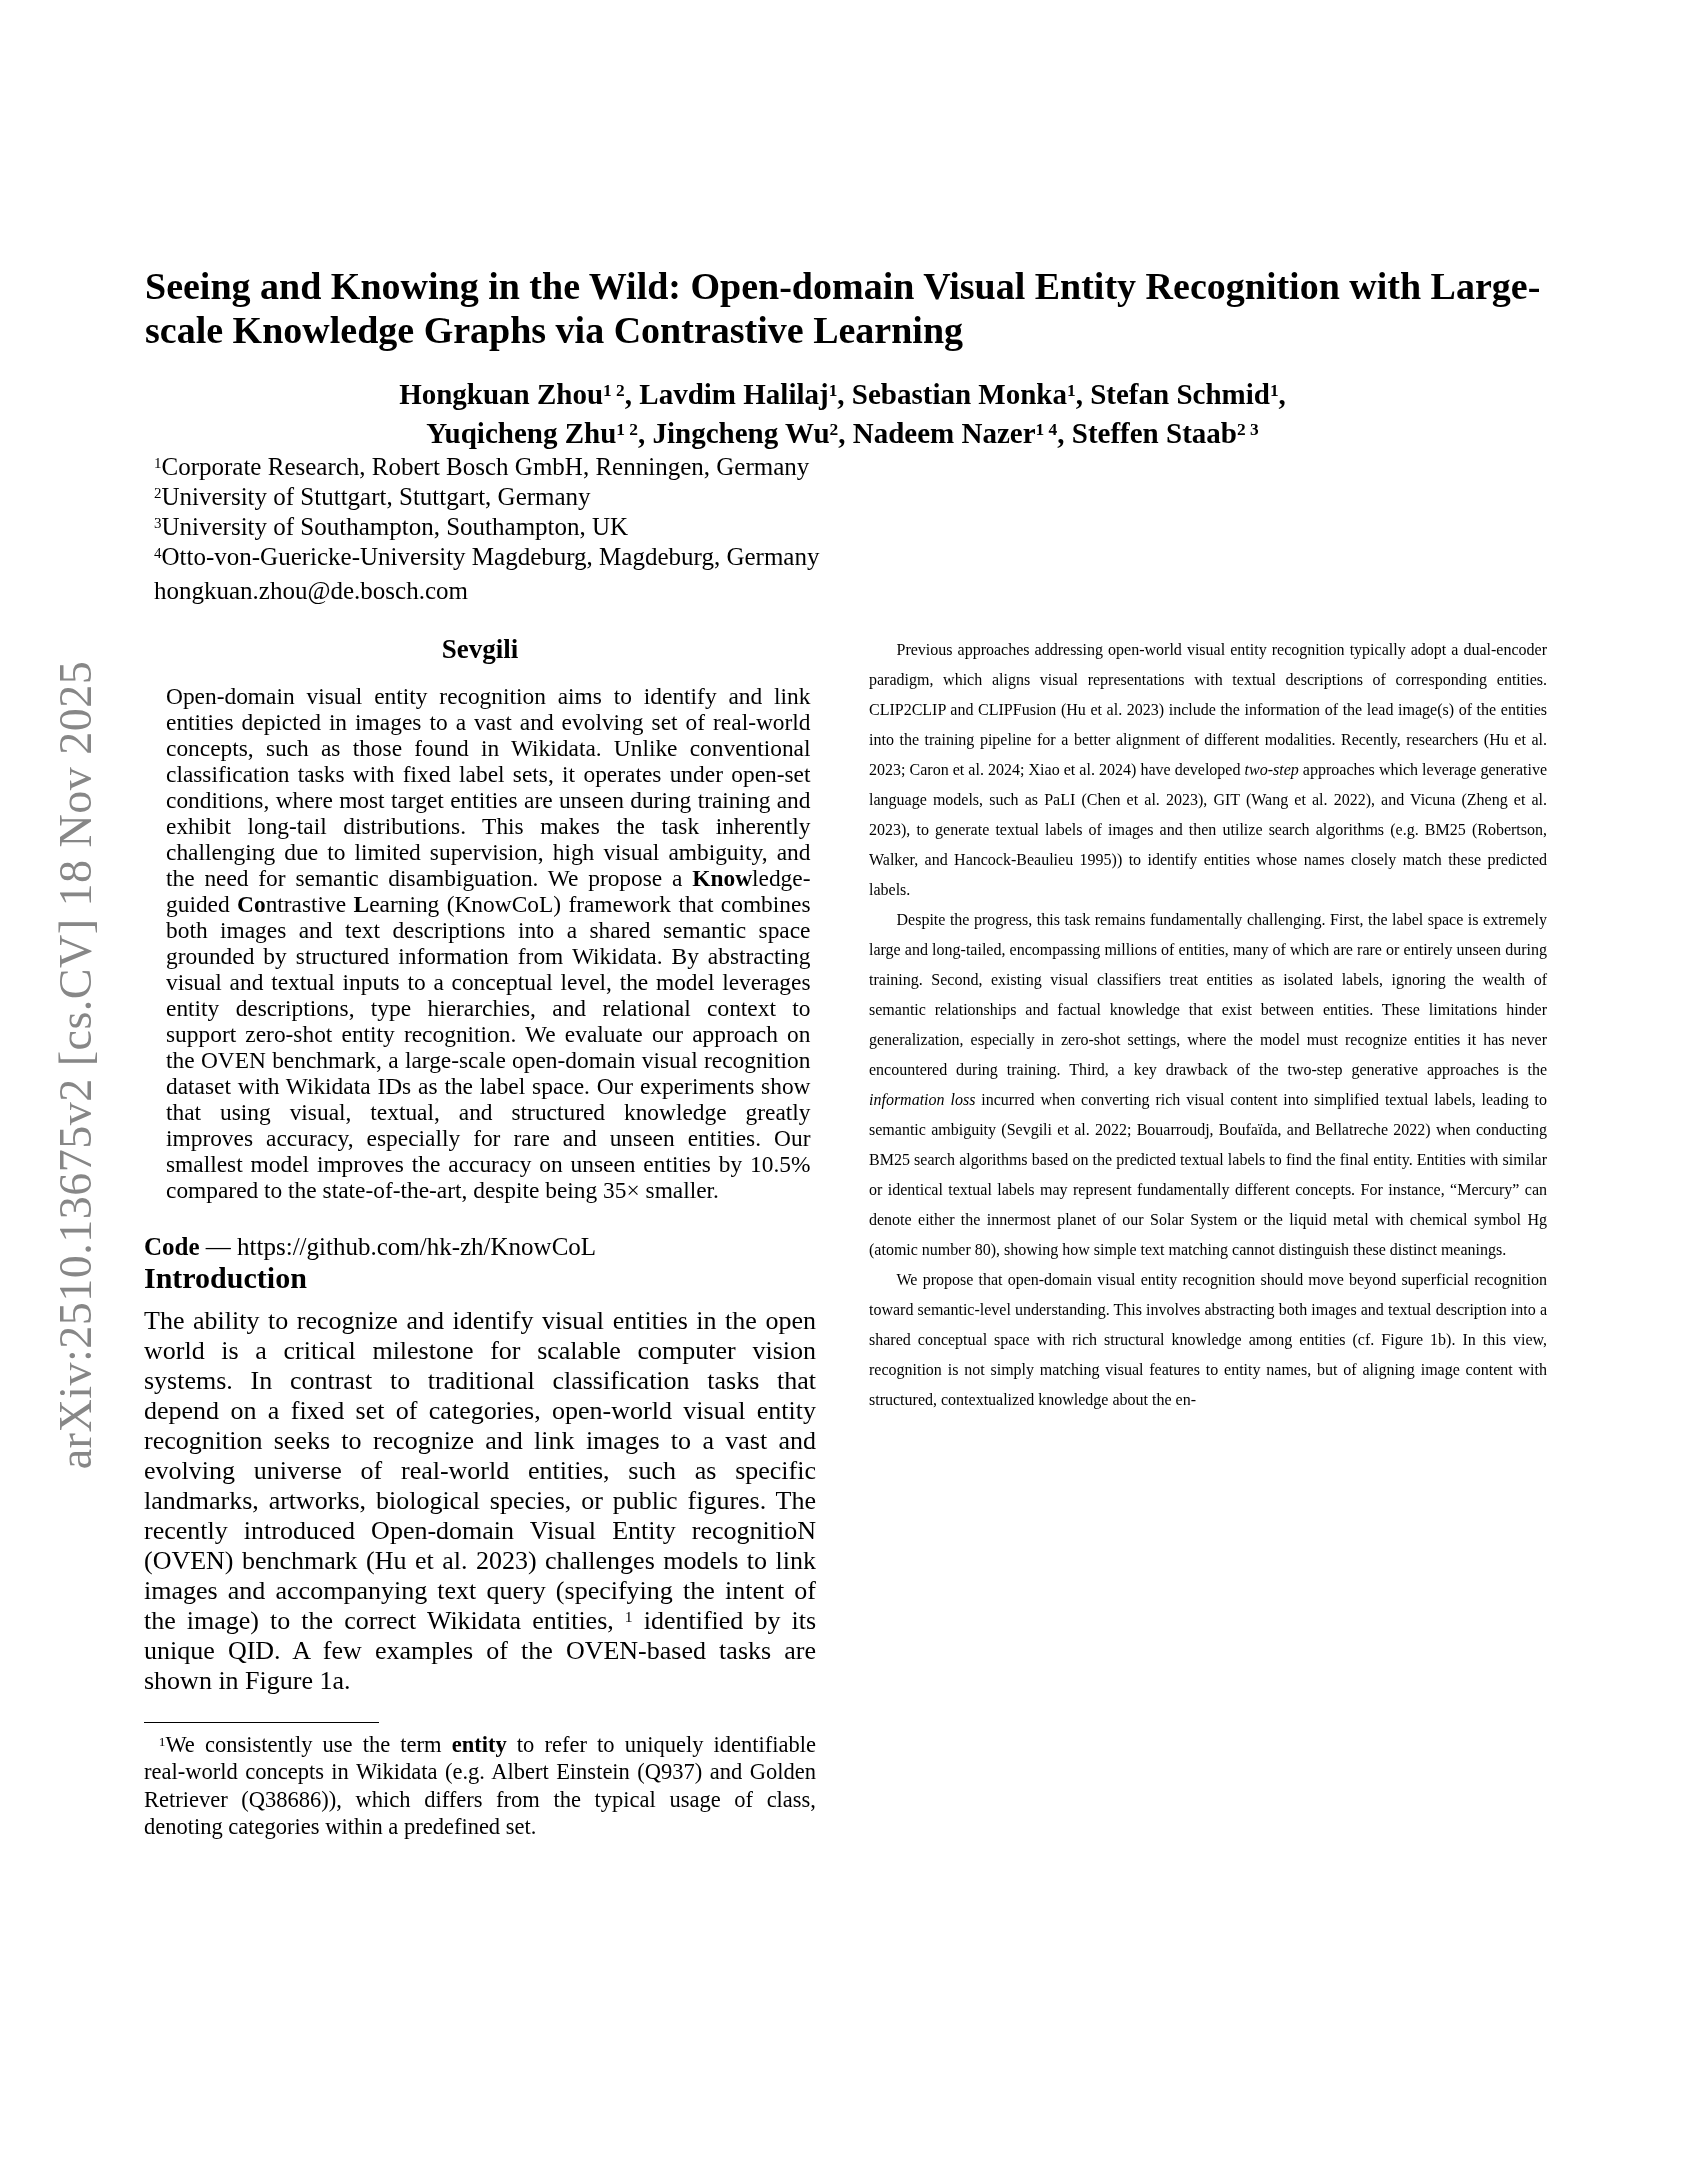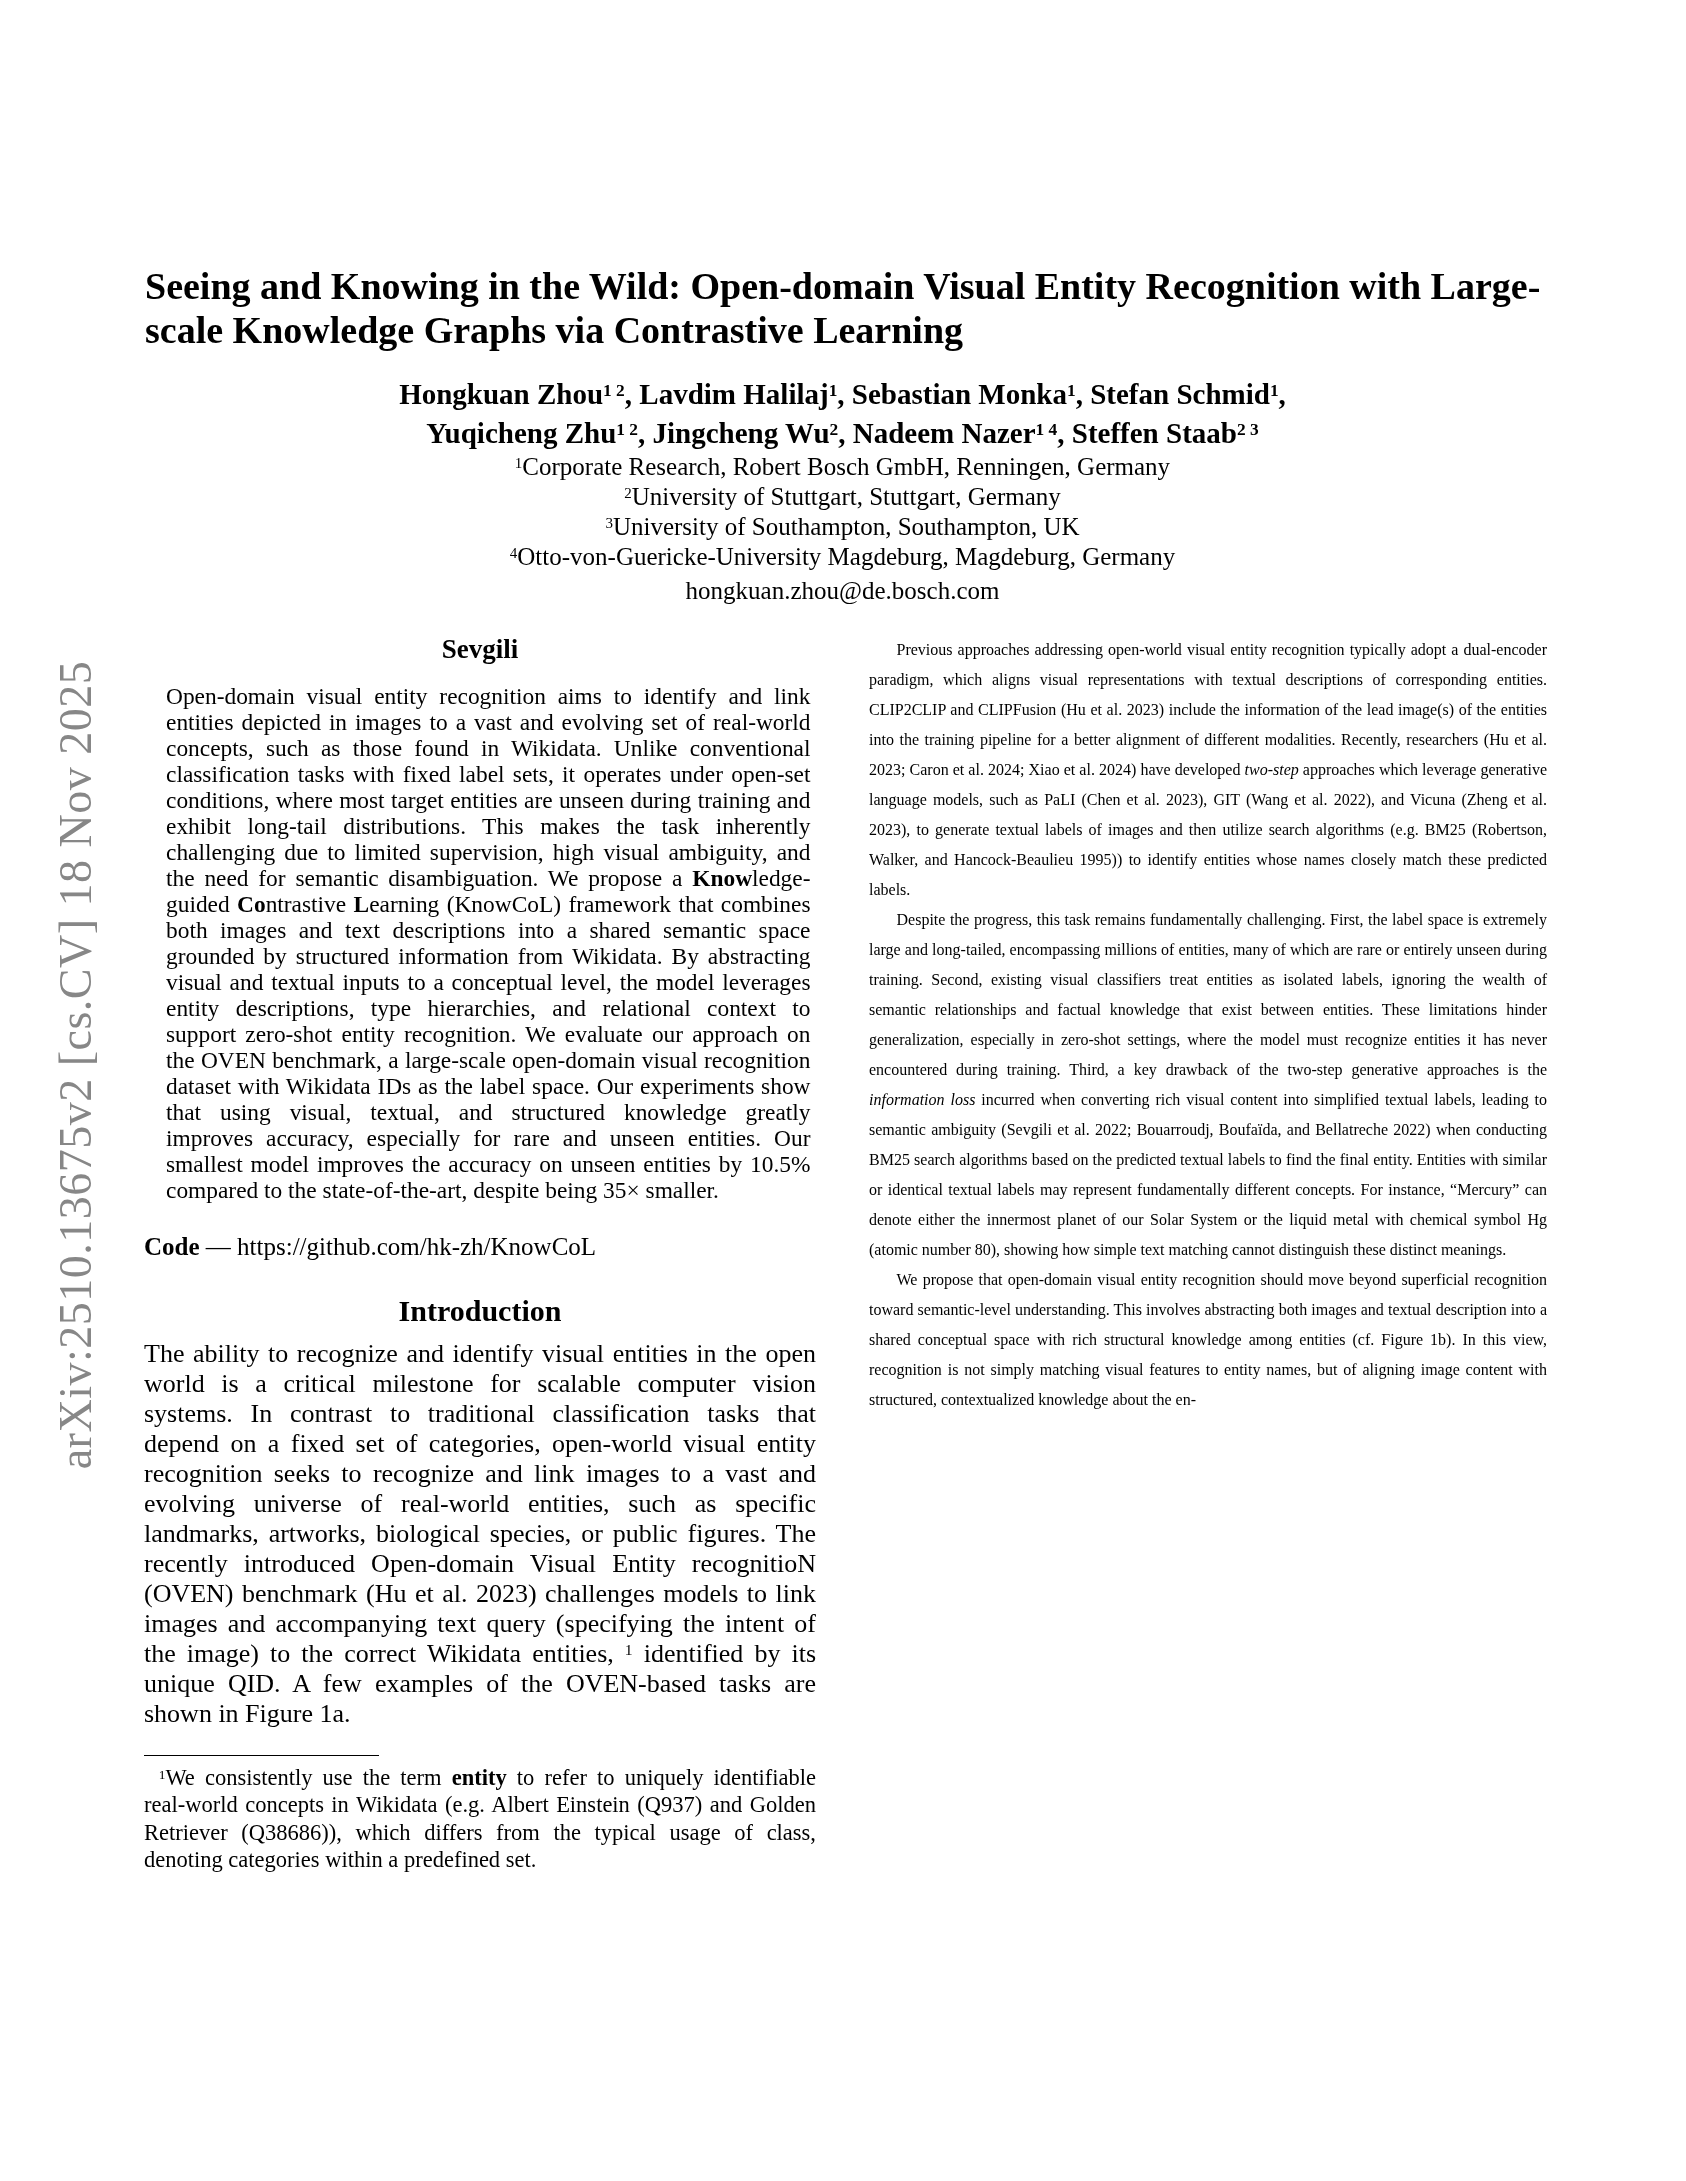--- a/index.html
+++ b/index.html
@@ -32,36 +32,36 @@
     text-align: left; font-weight: bold;
     font-size: 38px; line-height: 44px;
   }
   .authors {
     position: absolute; top: 375px; left: 154px; width: 1377px;
     text-align: center; font-weight: bold;
     font-size: 29px; line-height: 39px;
   }
   .affils {
     position: absolute; top: 452px; left: 154px; width: 1377px;
-    text-align: center;
+    text-align: left;
     font-size: 25px; line-height: 30px;
   }
   .email { margin-top: 3.7px; font-size: 25px; }
 
   .col-left  { position: absolute; left: 144px; top: 634px; width: 672px; }
   .col-right { position: absolute; left: 869px; top: 635px; width: 678px; }
 
   .abstract-heading { text-align: center; font-weight: bold; font-size: 27px; margin: 0 0 18.4px 0; }
   .abstract-body {
     margin: 0 5.5px 0 22px;
     font-size: 23.4px; line-height: 26px;
     text-align: justify;
   }
   .code-line { margin-top: 30px; font-size: 25px; }
-  .intro-heading { text-align: center; font-weight: bold; font-size: 30px; margin-top: 33px; }
+  .intro-heading { text-align: left; font-weight: bold; font-size: 30px; }
   .intro-body { margin-top: 11px; font-size: 26px; line-height: 30px; text-align: justify; }
   .footnote-rule { margin-top: 26px; width: 235px; height: 0; border: none; border-top: 1.8px solid #000; }
   .footnote {
     margin-top: 7.3px;
     font-size: 22.5px; line-height: 27.5px;
     text-align: justify; text-indent: 14.7px;
   }
   .body-par {
     margin: 0;
     font-size: 16px; line-height: 30px;

